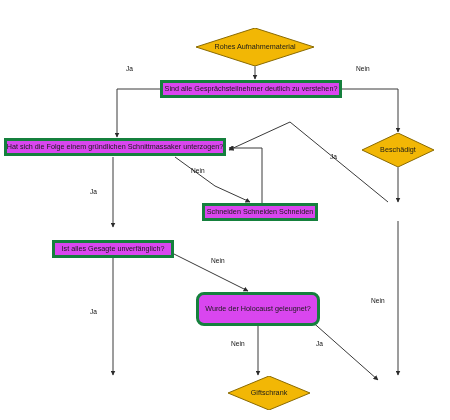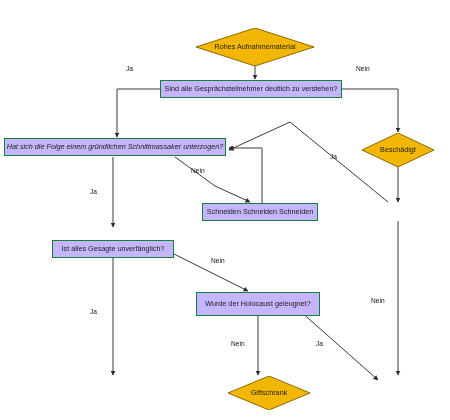--- a/index.html
+++ b/index.html
@@ -32,22 +32,22 @@
     align-items: center;
     justify-content: center;
     text-align: center;
     color: #1a1a1a;
     font-size: 7.2px;
     line-height: 1.05;
     letter-spacing: 0.02px;
     white-space: nowrap;
   }
   .node.process {
-    background: #c4b5fd;
-    border: 1px solid #15803d;
+    background: #d946ef;
+    border: 3px solid #15803d;
     z-index: 3;
   }
   .node.terminal {
     background: transparent;
     border: none;
     z-index: 3;
   }
   .node.terminal .diamond-shape {
     position: absolute;
     left: 0;
@@ -100,41 +100,41 @@
     <svg class="diamond-shape" viewBox="0 0 118 38" preserveAspectRatio="none">
       <polygon points="59,0 118,19 59,38 0,19" fill="#f2b705" stroke="#8a6a00" stroke-width="1"></polygon>
     </svg>
     <span class="lbl">Rohes Aufnahmematerial</span>
   </div>
 
   <div class="node process" style="left:160px; top:80px; width:182px; height:18px;">
     <span class="lbl">Sind alle Gesprächsteilnehmer deutlich zu verstehen?</span>
   </div>
 
-  <div class="node process" style="left:4px; top:138px; width:222px; height:18px;font-style:italic;">
+  <div class="node process" style="left:4px; top:138px; width:222px; height:18px;">
     <span class="lbl">Hat sich die Folge einem gründlichen Schnittmassaker unterzogen?</span>
   </div>
 
   <div class="node terminal" style="left:362px; top:133px; width:72px; height:34px;">
     <svg class="diamond-shape" viewBox="0 0 72 34" preserveAspectRatio="none">
       <polygon points="36,0 72,17 36,34 0,17" fill="#f2b705" stroke="#8a6a00" stroke-width="1"></polygon>
     </svg>
     <span class="lbl">Beschädigt</span>
   </div>
 
   <div class="node process" style="left:202px; top:203px; width:116px; height:18px;">
     <span class="lbl">Schneiden Schneiden Schneiden</span>
   </div>
 
 
   <div class="node process" style="left:52px; top:240px; width:122px; height:18px;">
     <span class="lbl">Ist alles Gesagte unverfänglich?</span>
   </div>
 
-  <div class="node process" style="left:196px; top:292px; width:124px; height:24px;">
+  <div class="node process" style="left:196px; top:292px; width:124px; height:34px;border-radius:8px;">
     <span class="lbl">Wurde der Holocaust geleugnet?</span>
   </div>
 
 
   <div class="node terminal" style="left:228px; top:376px; width:82px; height:34px;">
     <svg class="diamond-shape" viewBox="0 0 82 34" preserveAspectRatio="none">
       <polygon points="41,0 82,17 41,34 0,17" fill="#f2b705" stroke="#8a6a00" stroke-width="1"></polygon>
     </svg>
     <span class="lbl">Giftschrank</span>
   </div>

